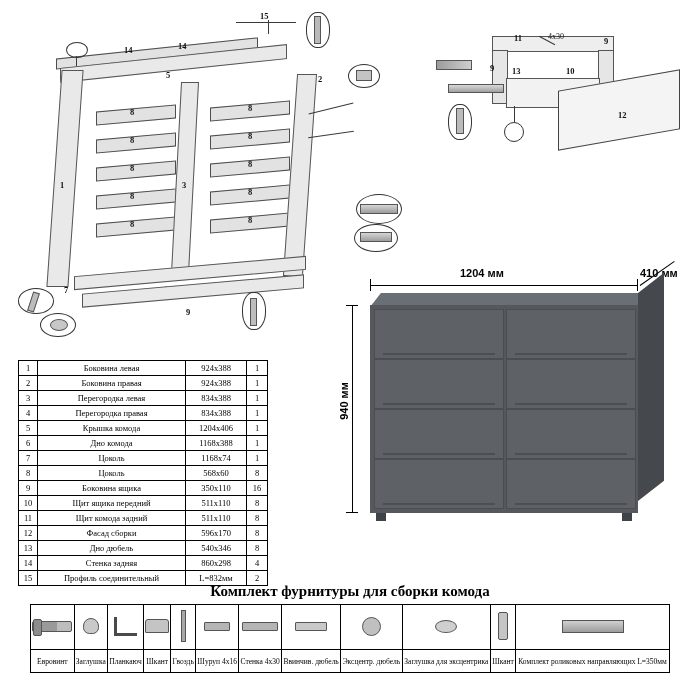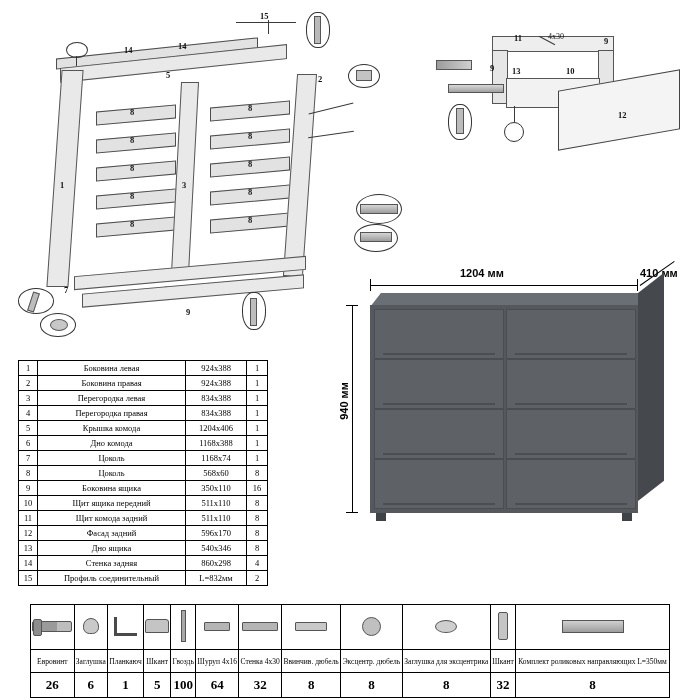--- a/index.html
+++ b/index.html
@@ -272,45 +272,46 @@
           <td class="c4">8</td>
         </tr>
         <tr>
           <td class="c1">11</td>
           <td class="c2">Щит комода задний</td>
           <td class="c3">511х110</td>
           <td class="c4">8</td>
         </tr>
         <tr>
           <td class="c1">12</td>
-          <td class="c2">Фасад задний</td>
+          <td class="c2">Фасад сборки</td>
           <td class="c3">596х170</td>
           <td class="c4">8</td>
         </tr>
         <tr>
           <td class="c1">13</td>
-          <td class="c2">Дно ящика</td>
+          <td class="c2">Дно дюбель</td>
           <td class="c3">540х346</td>
           <td class="c4">8</td>
         </tr>
         <tr>
           <td class="c1">14</td>
           <td class="c2">Стенка задняя</td>
           <td class="c3">860х298</td>
           <td class="c4">4</td>
         </tr>
         <tr>
           <td class="c1">15</td>
           <td class="c2">Профиль соединительный</td>
           <td class="c3">L=832мм</td>
           <td class="c4">2</td>
         </tr>
       </tbody>
   </table>
 
+  <div id="hw-title">Комплект фурнитуры для сборки комода</div>
 
   <table id="hw">
     <tbody>
       <tr class="icons">
         <td><span class="ic screw"></span></td>
         <td><span class="ic cap"></span></td>
         <td><span class="ic allen"></span></td>
         <td><span class="ic foot"></span></td>
         <td><span class="ic nail"></span></td>
         <td><span class="ic shuru" style="width:24px;"></span></td>
@@ -328,30 +329,16 @@
           <td>Шкант</td>
           <td>Гвоздь</td>
           <td>Шуруп 4х16</td>
           <td>Стенка 4х30</td>
           <td>Ввинчив. дюбель</td>
           <td>Эксцентр. дюбель</td>
           <td>Заглушка для эксцентрика</td>
           <td>Шкант</td>
           <td>Комплект роликовых направляющих L=350мм</td>
         </tr>
-      <tr class="counts" id="hw-counts">
-          <td>26</td>
-          <td>6</td>
-          <td>1</td>
-          <td>5</td>
-          <td>100</td>
-          <td>64</td>
-          <td>32</td>
-          <td>8</td>
-          <td>8</td>
-          <td>8</td>
-          <td>32</td>
-          <td>8</td>
-        </tr>
     </tbody>
   </table>
 
 </div>
 
 </body></html>

